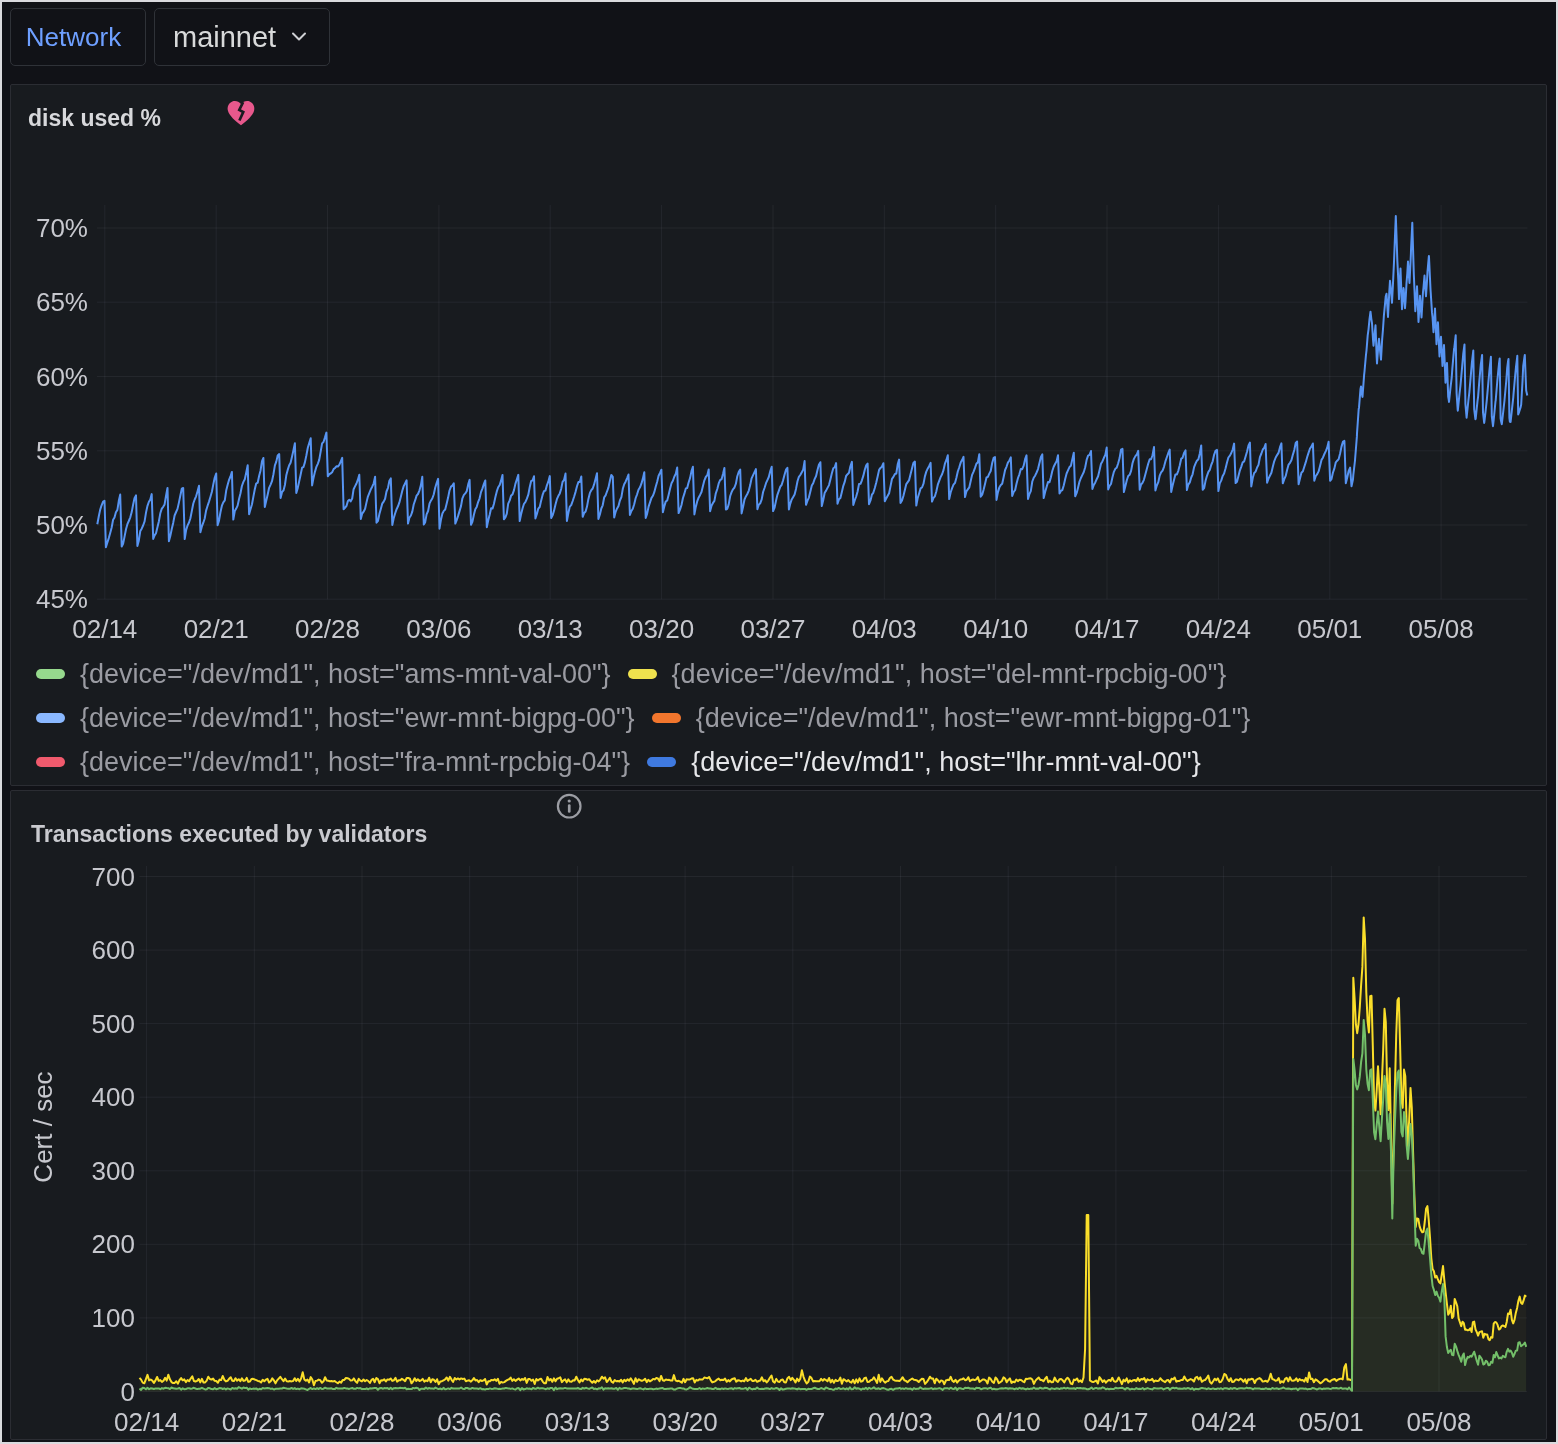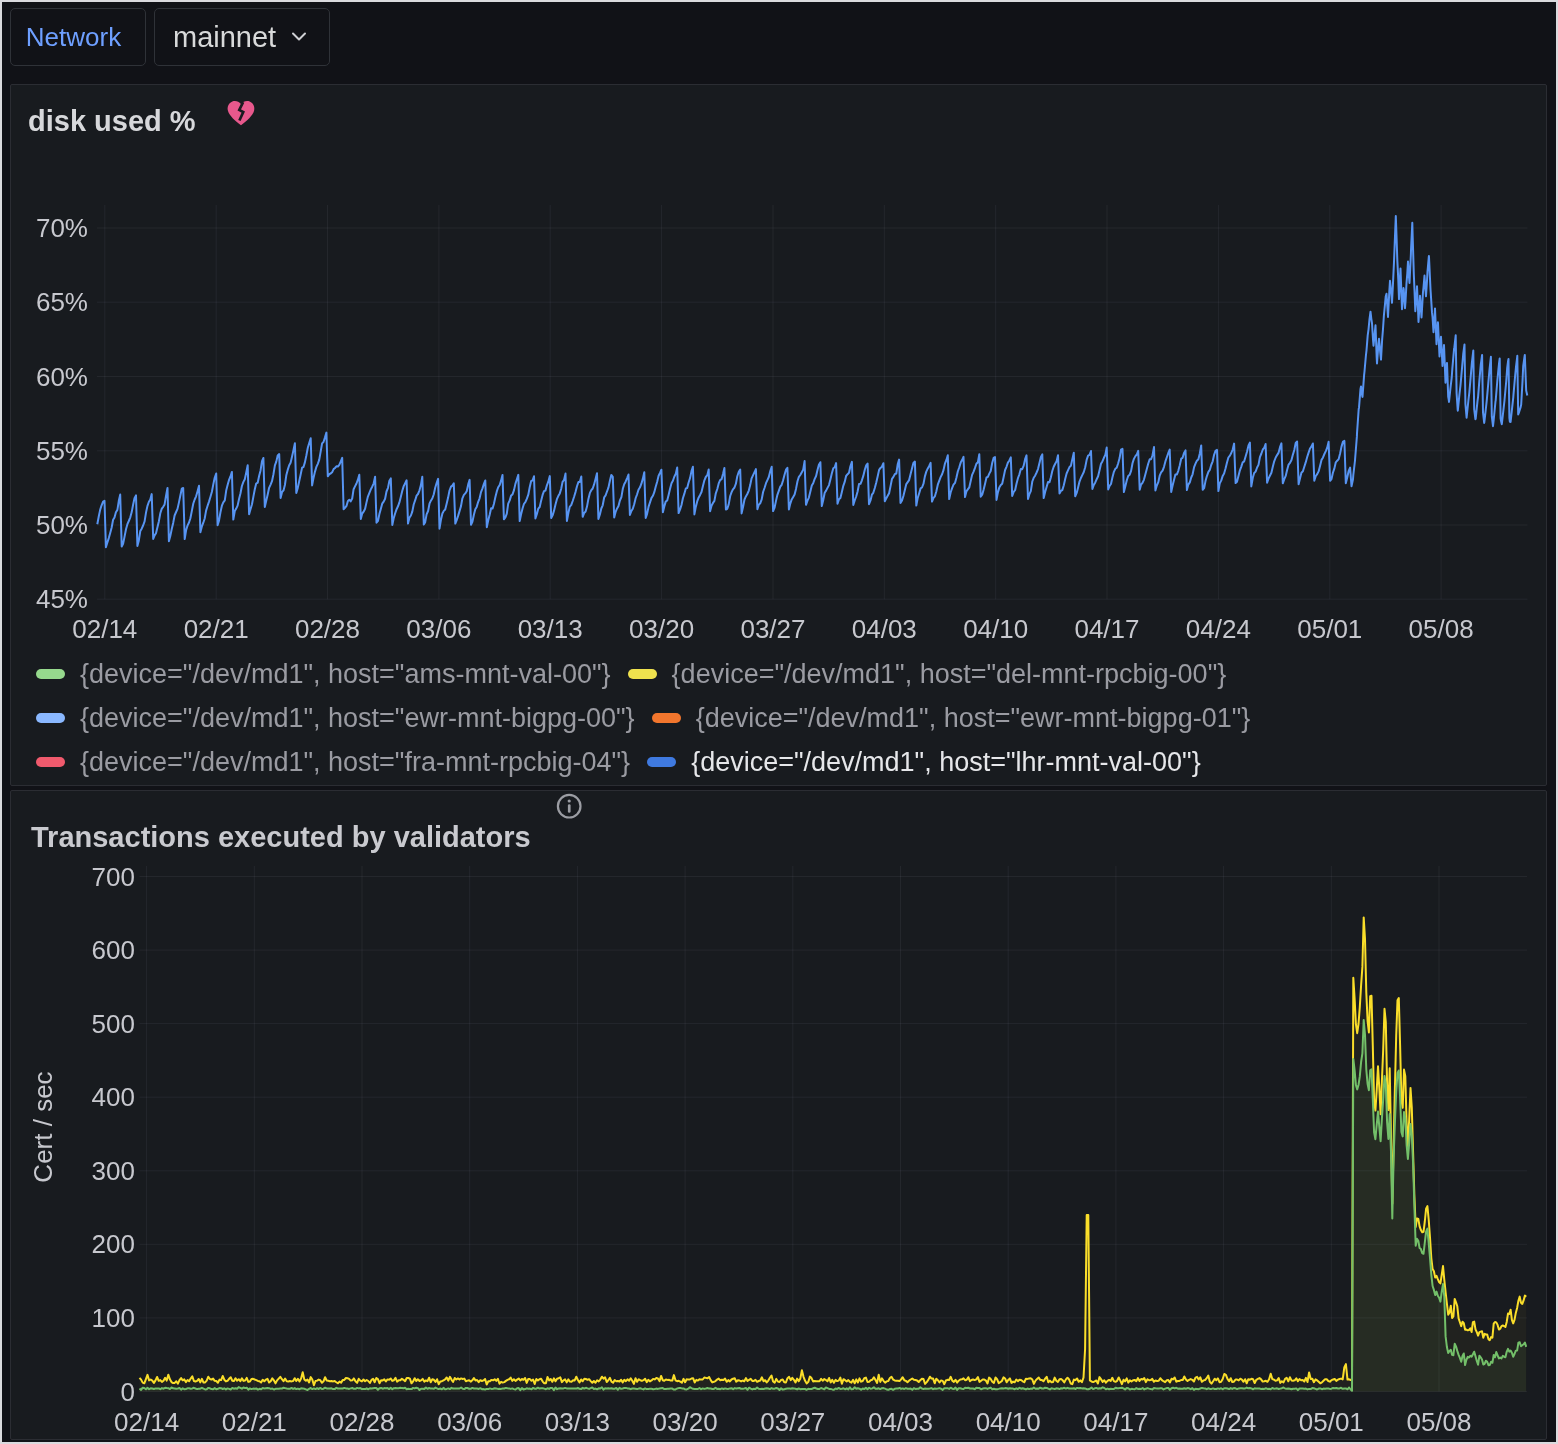--- a/index.html
+++ b/index.html
@@ -1,21 +1,21 @@
 <!DOCTYPE html>
 <html><head><meta charset="utf-8">
 <style>
 html,body{margin:0;padding:0;background:#111217;}
 *{box-sizing:border-box;}
 body{font-family:"Liberation Sans", sans-serif;}
 #page{position:relative;width:1558px;height:1444px;background:#111217;overflow:hidden;}
 .panel{position:absolute;background:#181b1f;border:1px solid #2b2d33;border-radius:2px;}
 .frame{position:absolute;left:0;top:0;right:0;bottom:0;border:2px solid #dadade;z-index:60;pointer-events:none;}
 .tbox{position:absolute;top:8px;height:58px;border:1px solid #2f3238;border-radius:5px;background:#111217;}
-.ptitle{position:absolute;color:#d7d8db;font-size:29px;font-weight:700;white-space:nowrap;}
+.ptitle{position:absolute;color:#d7d8db;font-size:23px;font-weight:700;white-space:nowrap;}
 </style></head>
 <body>
 <div id="page">
   <div class="panel" style="left:10px;top:84px;width:1537px;height:702px;"></div>
   <div class="panel" style="left:10px;top:790px;width:1537px;height:650px;"></div>
   <svg width="1558" height="1444" viewBox="0 0 1558 1444" style="position:absolute;left:0;top:0">
 <line x1="97.0" y1="228.0" x2="1527.5" y2="228.0" stroke="rgba(204,204,220,0.07)" stroke-width="1"></line>
 <line x1="97.0" y1="302.2" x2="1527.5" y2="302.2" stroke="rgba(204,204,220,0.07)" stroke-width="1"></line>
 <line x1="97.0" y1="376.5" x2="1527.5" y2="376.5" stroke="rgba(204,204,220,0.07)" stroke-width="1"></line>
 <line x1="97.0" y1="450.8" x2="1527.5" y2="450.8" stroke="rgba(204,204,220,0.07)" stroke-width="1"></line>

